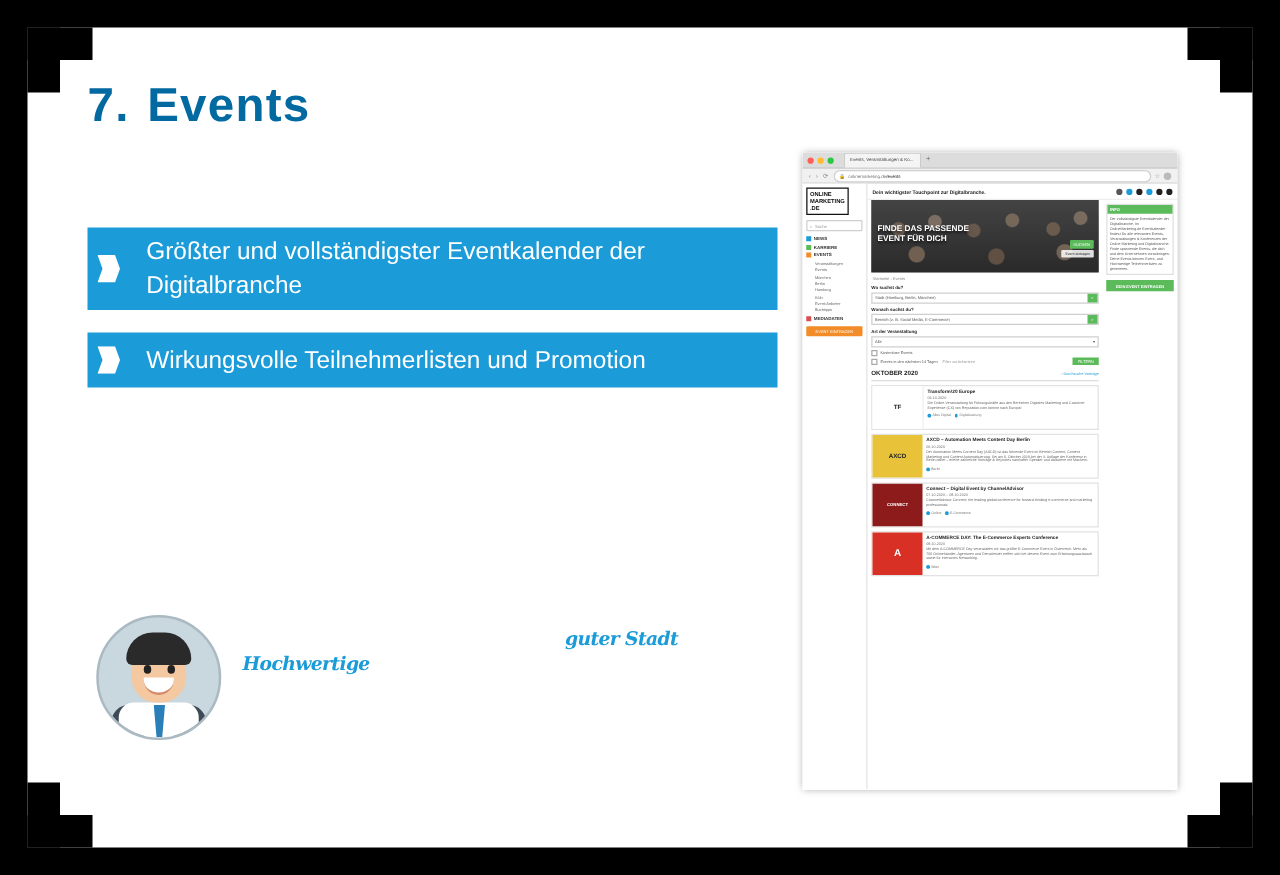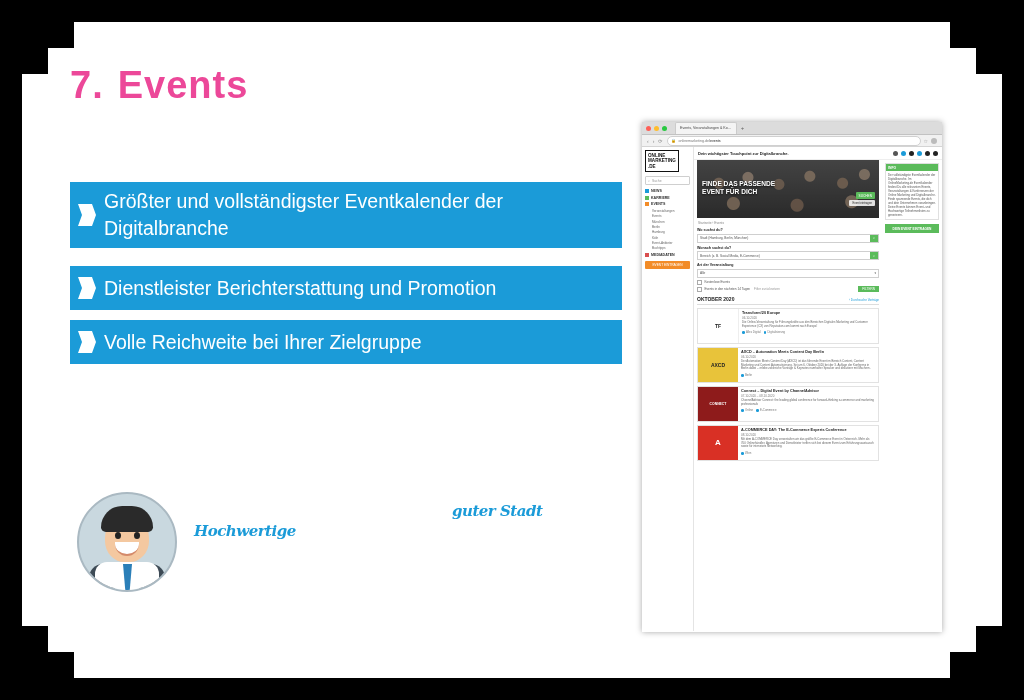--- a/index.html
+++ b/index.html
@@ -32,21 +32,21 @@
   .notch.tr2 { right: 0; top: 0; width: 26px; height: 52px; }
   .notch.bl { left: 0; bottom: 0; width: 52px; height: 26px; }
   .notch.bl2 { left: 0; bottom: 0; width: 26px; height: 52px; }
   .notch.br { right: 0; bottom: 0; width: 52px; height: 26px; }
   .notch.br2 { right: 0; bottom: 0; width: 26px; height: 52px; }
 
   .title {
     position: absolute;
     left: 48px;
     top: 42px;
-    color: #ec4899;
+    color: #0369a1;
     font-size: 38px;
     font-weight: bold;
     letter-spacing: 1px;
     white-space: nowrap;
   }
   .title .num { margin-right: 14px; }
 
   .bullet {
     position: absolute;
     left: 48px;
@@ -61,20 +61,21 @@
     flex: 0 0 34px;
     display: flex;
     align-items: center;
     justify-content: center;
   }
   .bullet .arrow svg { display: block; }
   .bullet .btext {
     font-size: 19.5px;
     line-height: 27px;
     padding-right: 12px;
+    margin-left: 13px;
   }
   #b0 { top: 160px; width: 552px; height: 66px; }
   #b1 { top: 244px; width: 552px; height: 44px; }
   #b2 { top: 298px; width: 552px; height: 44px; }
 
   
   .avatar-wrap {
     position: absolute;
     left: 55px;
     top: 470px;
@@ -466,31 +467,23 @@
     </span>
     <span class="btext">Größter und vollständigster Eventkalender der Digitalbranche</span>
   </div>
 
   <div class="bullet" id="b1">
     <span class="arrow">
       <svg width="18" height="22" viewBox="0 0 18 22">
           <polygon points="0,0 14,0 18,11 14,22 0,22 4,11" fill="#ffffff"></polygon>
         </svg>
     </span>
-    <span class="btext">Dienstleister Berichterstattung und Promotion</span>
+    <span class="btext">Wirkungsvolle Teilnehmerlisten und Promotion</span>
   </div>
 
-  <div class="bullet" id="b2">
-    <span class="arrow">
-      <svg width="18" height="22" viewBox="0 0 18 22">
-          <polygon points="0,0 14,0 18,11 14,22 0,22 4,11" fill="#ffffff"></polygon>
-        </svg>
-    </span>
-    <span class="btext">Volle Reichweite bei Ihrer Zielgruppe</span>
-  </div>
 
   <div class="avatar-wrap">
     <div class="avatar-circle">
       <div class="av-shoulderL"></div>
       <div class="av-shoulderR"></div>
       <div class="av-body"></div>
       <div class="av-tie"></div>
       <div class="av-head"></div>
       <div class="av-hair"></div>
       <div class="av-eye l"></div>

